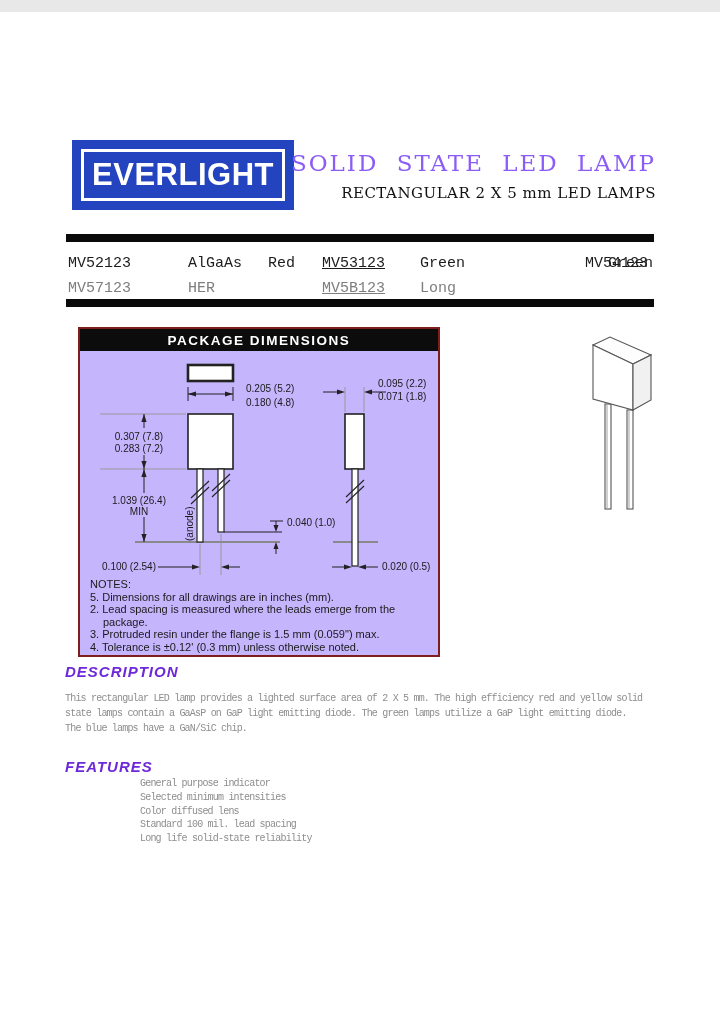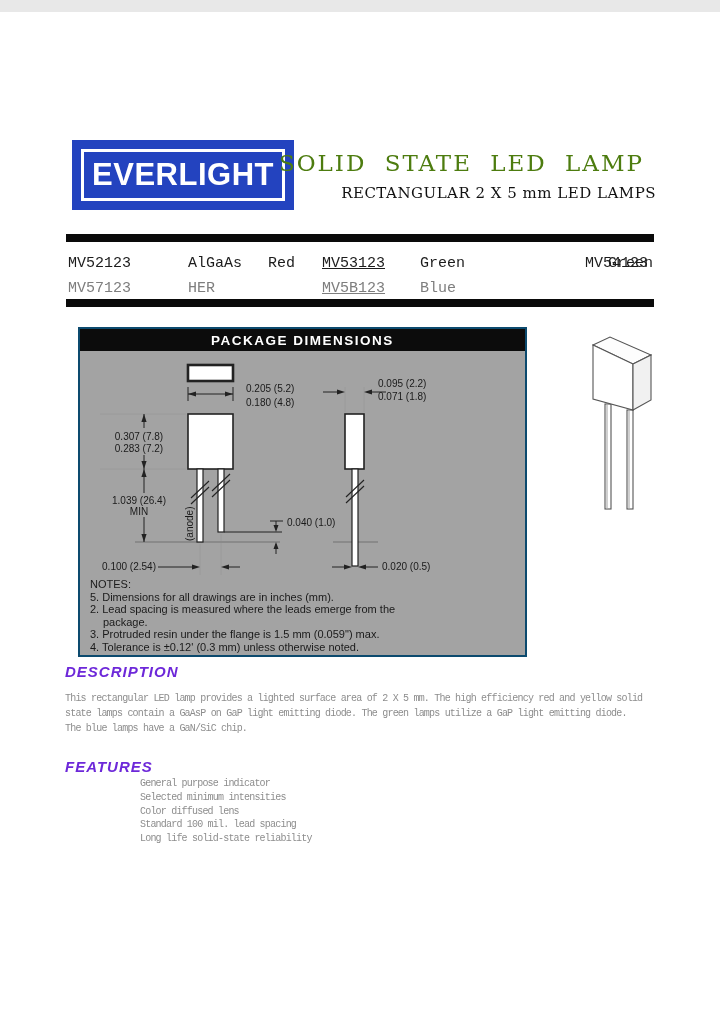--- a/index.html
+++ b/index.html
@@ -12,22 +12,22 @@
   .logo { position:absolute; left:72px; top:128px; width:222px; height:70px; background:#2343bf; }
   .logo-inner { position:absolute; left:9px; top:9px; right:9px; bottom:9px; border:3px solid #ffffff; }
   .logo-text {
     position:absolute; inset:0; display:flex; align-items:center; justify-content:center;
     color:#ffffff; font-weight:bold; font-size:31px; letter-spacing:0.5px;
     font-family:"Liberation Sans", sans-serif; transform:scaleY(1.04);
   }
 
   
   .doc-title {
-    position:absolute; right:76px; top:138px; white-space:nowrap;
-    font-family:"DejaVu Serif", serif; font-size:23px; color:#4d7c0f;
+    position:absolute; right:64px; top:138px; white-space:nowrap;
+    font-family:"DejaVu Serif", serif; font-size:23px; color:#8b5cf6;
     letter-spacing:2px; word-spacing:9px;
   }
   .doc-subtitle {
     position:absolute; right:64px; top:172px; white-space:nowrap;
     font-family:"DejaVu Serif", serif; font-size:15px; color:#111;
     letter-spacing:0.5px;
   }
 
   
   .bar { position:absolute; left:66px; width:588px; height:8px; background:#0a0a0a; }
@@ -37,22 +37,22 @@
     position:absolute; font-family:"Liberation Mono", monospace; font-size:15px;
     color:#1c1c1c; white-space:nowrap;
   }
   .r1 { top:243px; }
   .r2 { top:268px; color:#7e7e7e; }
   .c1 { left:68px; } .c2 { left:188px; } .c3 { left:268px; } .c4 { left:322px;text-decoration:underline; }
   .c5 { left:420px; } .c6 { left:549px;padding-left:36px; } .c7 { left:608px; }
 
   
   .pkg {
-    position:absolute; left:78px; top:315px; width:449px; height:330px;
-    border:2px solid #0c4a6e; box-sizing:border-box; background:#a3a3a3;
+    position:absolute; left:78px; top:315px; width:362px; height:330px;
+    border:2px solid #7f1d1d; box-sizing:border-box; background:#c4b5fd;
   }
   .pkg-header {
     position:absolute; left:0; top:0; right:0; height:22px; background:#0c0c0c;
     color:#fff; display:flex; align-items:center; justify-content:center;
     font-weight:bold; font-size:13.5px; letter-spacing:1.5px;
   }
   .pkg-svg { position:absolute; left:0; top:22px; }
   .pkg-svg text { font-family:"Liberation Sans", sans-serif; font-size:10px; fill:#1a1a1a; stroke:none; }
   .notes {
     position:absolute; left:10px; top:249px; width:356px;
@@ -95,21 +95,21 @@
   <span class="part-cell r1 c1">MV52123</span>
   <span class="part-cell r1 c2">AlGaAs</span>
   <span class="part-cell r1 c3">Red</span>
   <span class="part-cell r1 c4">MV53123</span>
   <span class="part-cell r1 c5">Green</span>
   <span class="part-cell r1 c6">MV54123</span>
   <span class="part-cell r1 c7">Green</span>
   <span class="part-cell r2 c1">MV57123</span>
   <span class="part-cell r2 c2">HER</span>
   <span class="part-cell r2 c4">MV5B123</span>
-  <span class="part-cell r2 c5">Blue</span>
+  <span class="part-cell r2 c5">Long</span>
   <div class="bar bar-bottom"></div>
 
   <div class="pkg">
     <div class="pkg-header">PACKAGE DIMENSIONS</div>
 
     <svg class="pkg-svg" width="373" height="225" viewBox="0 0 373 225">
 
       <g stroke="#9a9a9a" stroke-width="1">
         <line x1="20" y1="63" x2="106" y2="63"></line>
         <line x1="20" y1="118" x2="106" y2="118"></line>

